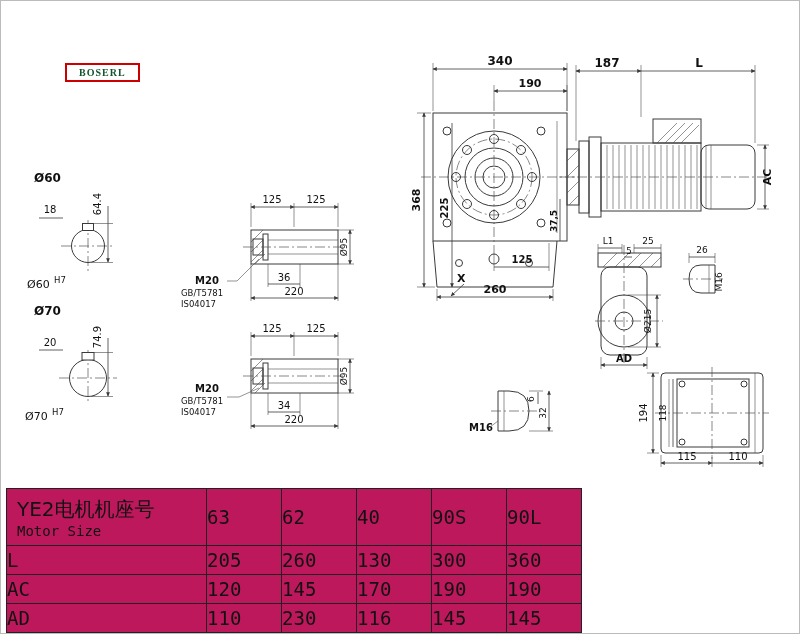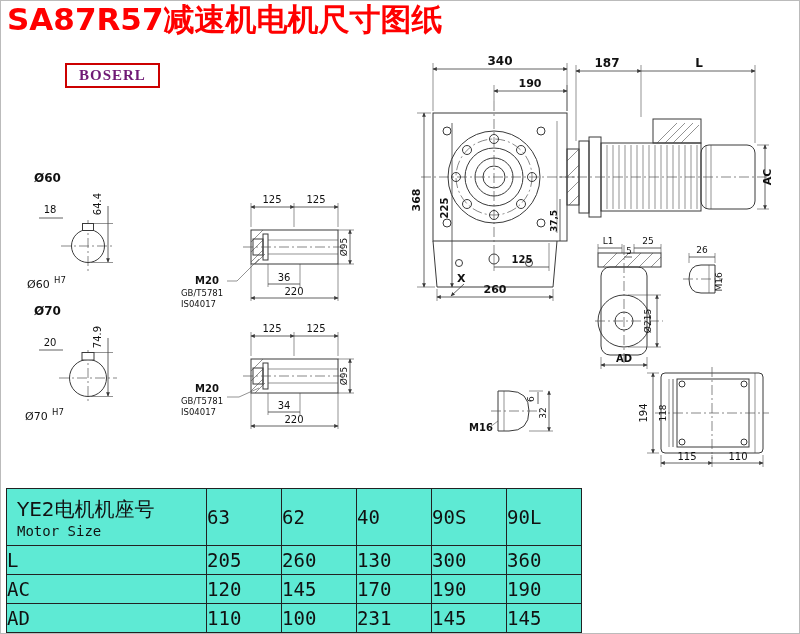--- a/index.html
+++ b/index.html
@@ -1,43 +1,42 @@
 <!DOCTYPE html>
 <html><head>
 <meta charset="utf-8">
 <style>
   html,body{margin:0;padding:0;background:#fff;}
   .page{position:relative;width:800px;height:634px;background:#fff;border:1px solid #bbb;box-sizing:border-box;overflow:hidden;font-family:"DejaVu Sans",sans-serif;}
   .title{position:absolute;left:6px;top:-2px;margin:0;font-size:31px;font-weight:bold;color:#f00;letter-spacing:0px;z-index:2;font-family:"DejaVu Sans",sans-serif;white-space:nowrap;}
-  .logo{position:absolute;left:64px;top:62px;z-index:2;border:2px solid #c00;color:#701a75;font-weight:bold;font-size:15px;font-family:"Liberation Serif",serif;padding:2px 12px;background:#fff;letter-spacing:1px;}
+  .logo{position:absolute;left:64px;top:62px;z-index:2;border:2px solid #c00;color:#14532d;font-weight:bold;font-size:10px;font-family:"Liberation Serif",serif;padding:2px 12px;background:#fff;letter-spacing:1px;}
   svg.drawing{position:absolute;left:0;top:0;z-index:1;}
   svg .ln{stroke:#3a3a3a;stroke-width:1;fill:none;}
   svg .thin{stroke:#4a4a4a;stroke-width:.6;fill:none;}
   svg .dim{stroke:#3a3a3a;stroke-width:.8;fill:none;}
   svg .ext{stroke:#4a4a4a;stroke-width:.6;fill:none;}
   svg .cl{stroke:#555;stroke-width:.7;fill:none;stroke-dasharray:10 3 2 3;}
   svg .wfill{fill:#fff;stroke:#3a3a3a;stroke-width:1;}
   svg text{font-family:"DejaVu Sans",sans-serif;font-size:10px;fill:#111;stroke:none;}
   svg .tm{text-anchor:middle;}
   svg .b{font-weight:bold;}
   svg .fs12{font-size:12px;} svg .fs11{font-size:11px;} svg .fs9{font-size:9px;} svg .fs8{font-size:8.5px;}
-  .size-table{position:absolute;left:5px;top:487px;z-index:2;border-collapse:collapse;table-layout:fixed;background:#5eead4;}
+  .size-table{position:absolute;left:5px;top:487px;z-index:2;border-collapse:collapse;table-layout:fixed;background:#be185d;}
   .size-table td{border:1px solid #222;text-align:left;vertical-align:middle;font-family:"DejaVu Sans Mono",monospace;font-size:19px;color:#111;padding:0;}
   .size-table tr.hdr td{height:56px;}
   .size-table tr.datarow td{height:28px;}
   .size-table td.first{text-align:left;padding-left:10px;}
   .size-table td.first .cn{font-size:20px;font-family:"DejaVu Sans",sans-serif;}
   .size-table td.first .en{font-size:14px;}
 </style>
 </head>
 <body>
 
 <div class="page">
 
-  <h1 class="title">SA87R57减速机电机尺寸图纸</h1>
   <div class="logo">BOSERL</div>
 
   <svg class="drawing" width="800" height="482" viewBox="0 0 800 482">
     <defs>
       <marker id="ar" viewBox="0 0 10 10" refX="8" refY="5" markerWidth="6" markerHeight="6" orient="auto-start-reverse">
         <path d="M0,1 L9,5 L0,9 Z" fill="#3a3a3a"></path>
       </marker>
     </defs>
 
     <g>
@@ -333,21 +332,21 @@
         <td>AC</td>
         <td>120</td>
         <td>145</td>
         <td>170</td>
         <td>190</td>
         <td>190</td>
       </tr>
       <tr class="datarow">
         <td>AD</td>
         <td>110</td>
-        <td>100</td>
-        <td>231</td>
+        <td>230</td>
+        <td>116</td>
         <td>145</td>
         <td>145</td>
       </tr>
     </tbody>
   </table>
 
 </div>
 
 </body></html>

